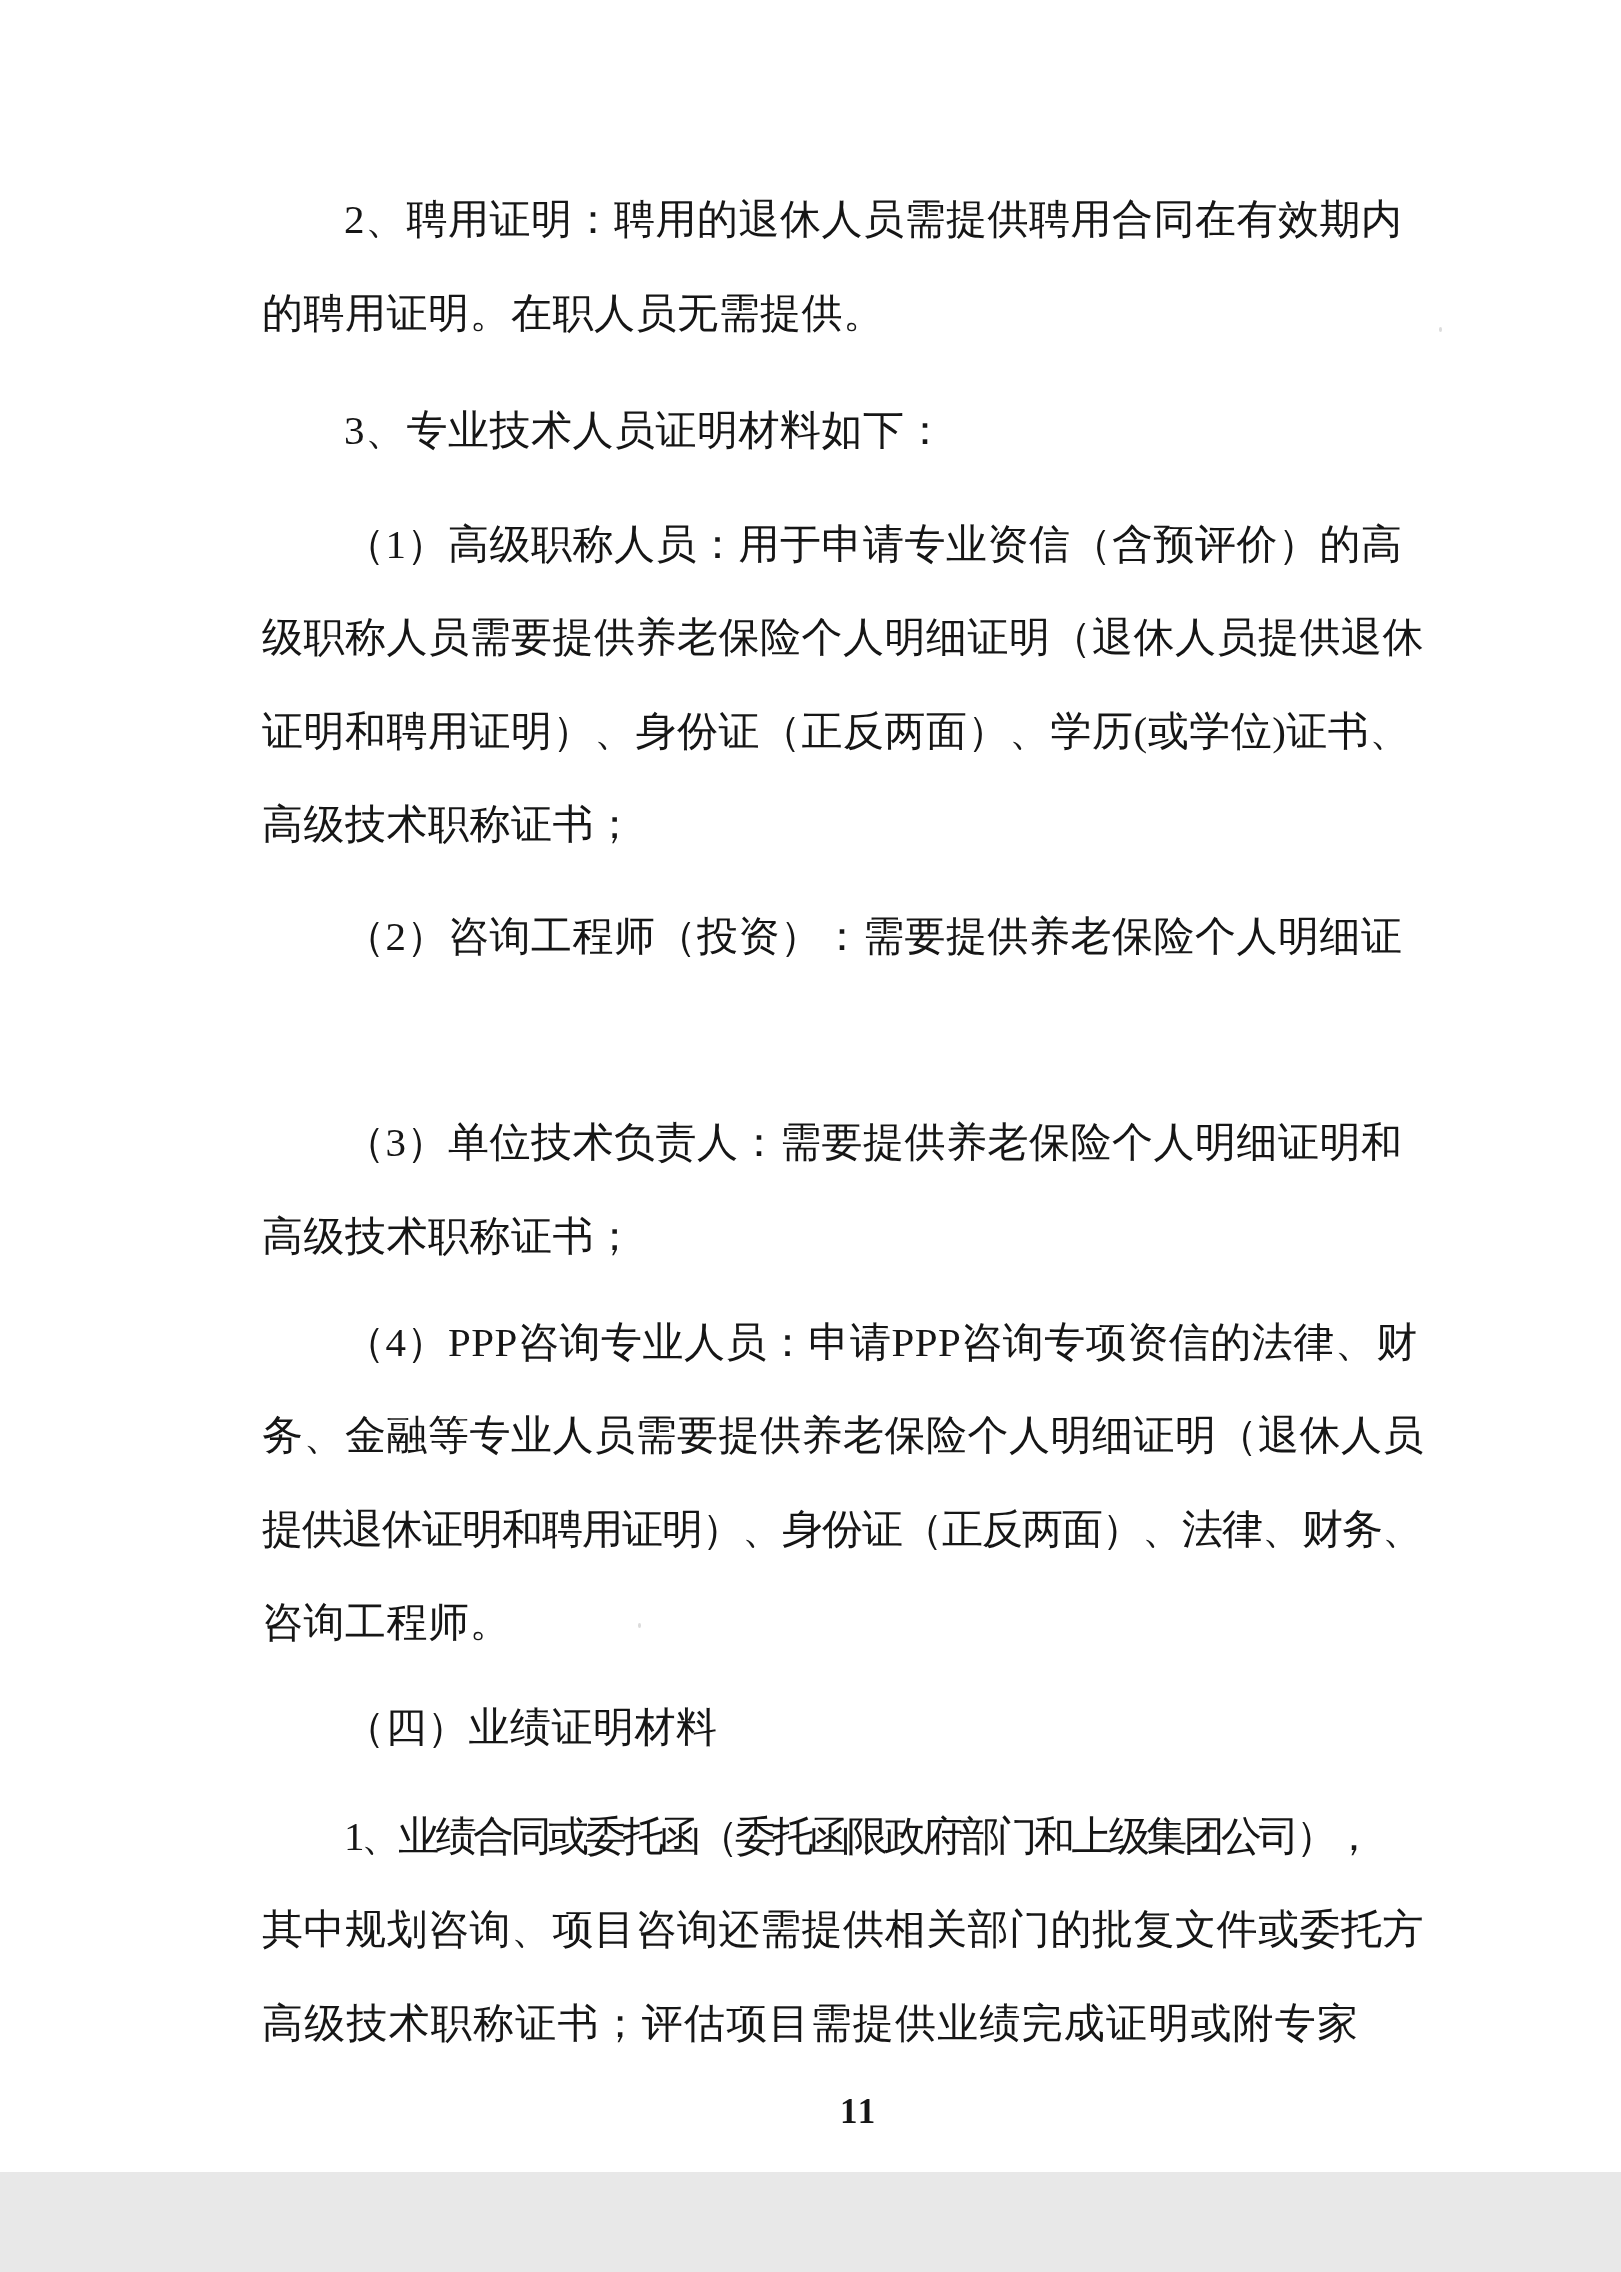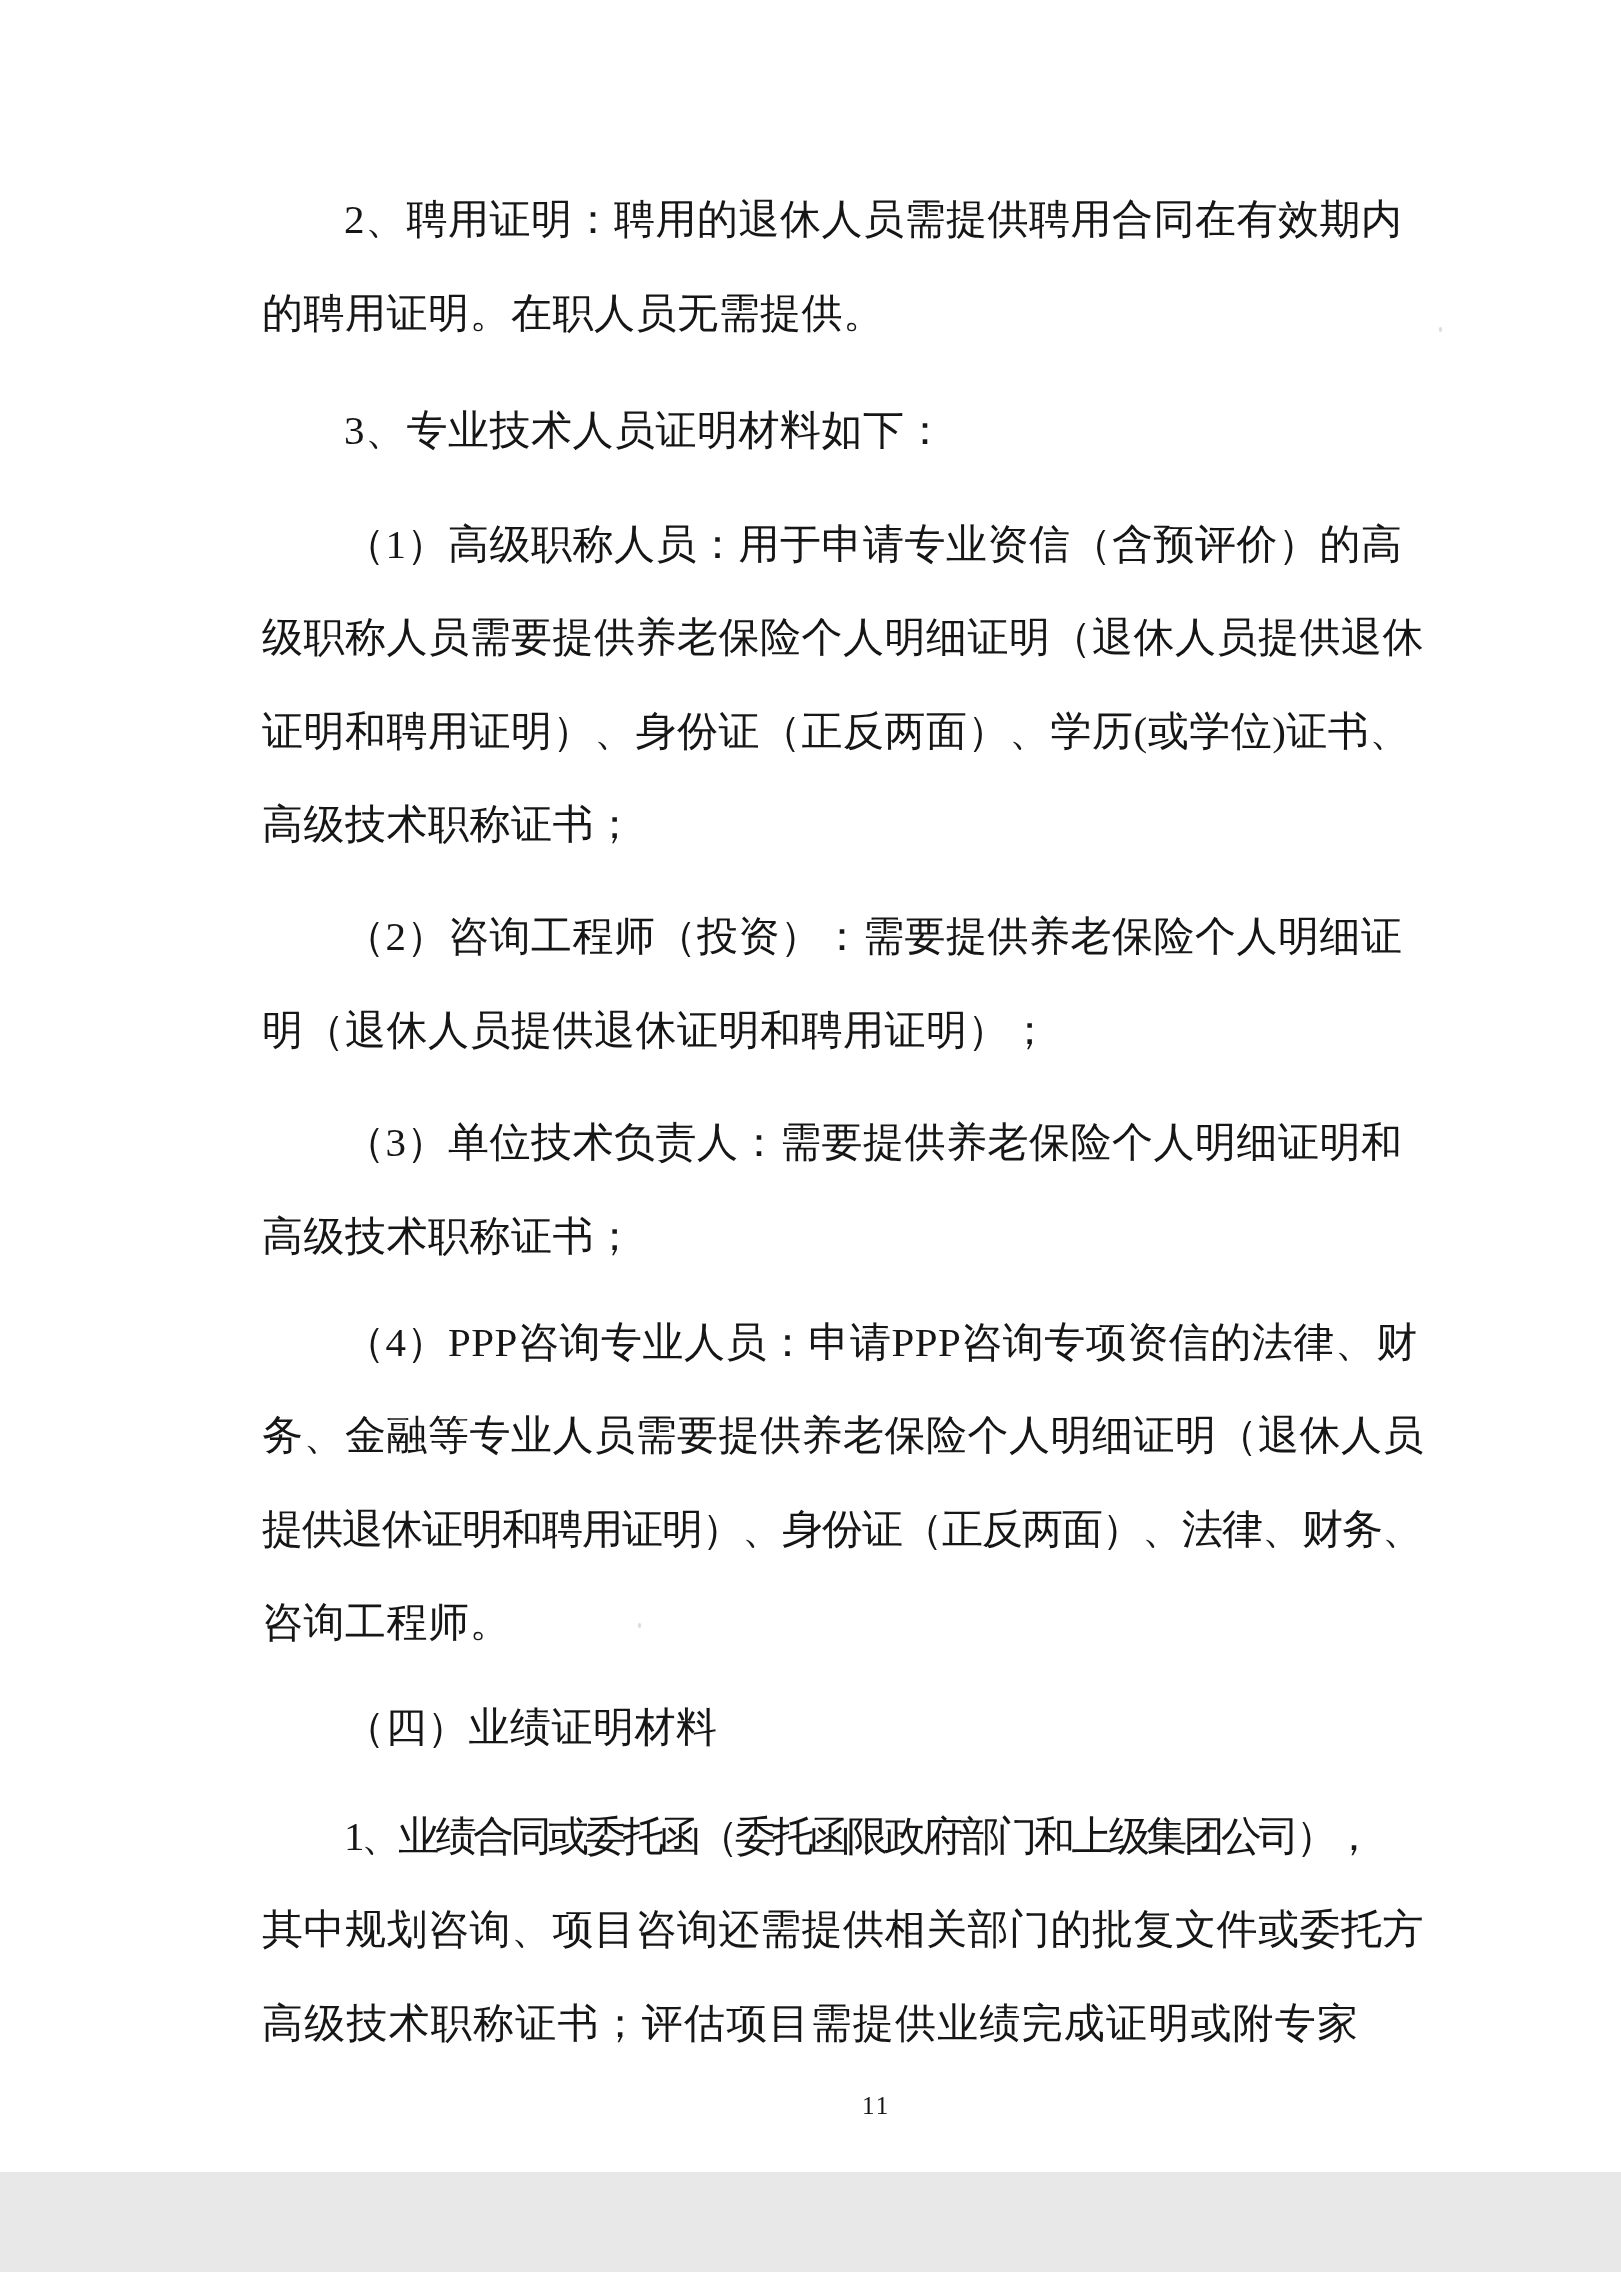--- a/index.html
+++ b/index.html
@@ -29,26 +29,26 @@
   
   .l-ind  { left: 344px; }
   
   .tight1 { letter-spacing: -1px; }
   
   .tight2 { letter-spacing: -3.6px; }
   
   .loose  { letter-spacing: 1.2px; }
   .pageno {
     position: absolute;
-    left: 862px;
+    left: 840px;
     top: 2092px;
-    font-size: 25px;
+    font-size: 35px;
     letter-spacing: 2.3px;
     color: #161616;
-    font-weight: 400;
+    font-weight: 700;
   }
   .speck {
     position: absolute;
     width: 3.1px;
     height: 4.7px;
     background: #9a9a9a;
     opacity: 0.35;
     border-radius: 50%;
   }
 </style>
@@ -61,21 +61,20 @@
   <div class="line l-cont" style="top:290px">的聘用证明。在职人员无需提供。</div>
 
   <div class="line l-ind" style="top:407px">3、专业技术人员证明材料如下：</div>
 
   <div class="line l-ind" style="top:521px">（1）高级职称人员：用于申请专业资信（含预评价）的高</div>
   <div class="line l-cont" style="top:614px">级职称人员需要提供养老保险个人明细证明（退休人员提供退休</div>
   <div class="line l-cont" style="top:708px">证明和聘用证明）、身份证（正反两面）、学历(或学位)证书、</div>
   <div class="line l-cont" style="top:801px">高级技术职称证书；</div>
 
   <div class="line l-ind" style="top:913px">（2）咨询工程师（投资）：需要提供养老保险个人明细证</div>
-  <div class="line l-cont" style="top:1007px">明（退休人员提供退休证明和聘用证明）；</div>
 
   <div class="line l-ind" style="top:1119px">（3）单位技术负责人：需要提供养老保险个人明细证明和</div>
   <div class="line l-cont" style="top:1213px">高级技术职称证书；</div>
 
   <div class="line l-ind" style="top:1319px">（4）PPP咨询专业人员：申请PPP咨询专项资信的法律、财</div>
   <div class="line l-cont" style="top:1412px">务、金融等专业人员需要提供养老保险个人明细证明（退休人员</div>
   <div class="line l-cont tight1" style="top:1506px">提供退休证明和聘用证明）、身份证（正反两面）、法律、财务、</div>
   <div class="line l-cont" style="top:1599px">咨询工程师。</div>
 
   <div class="line l-ind" style="top:1704px">（四）业绩证明材料</div>

